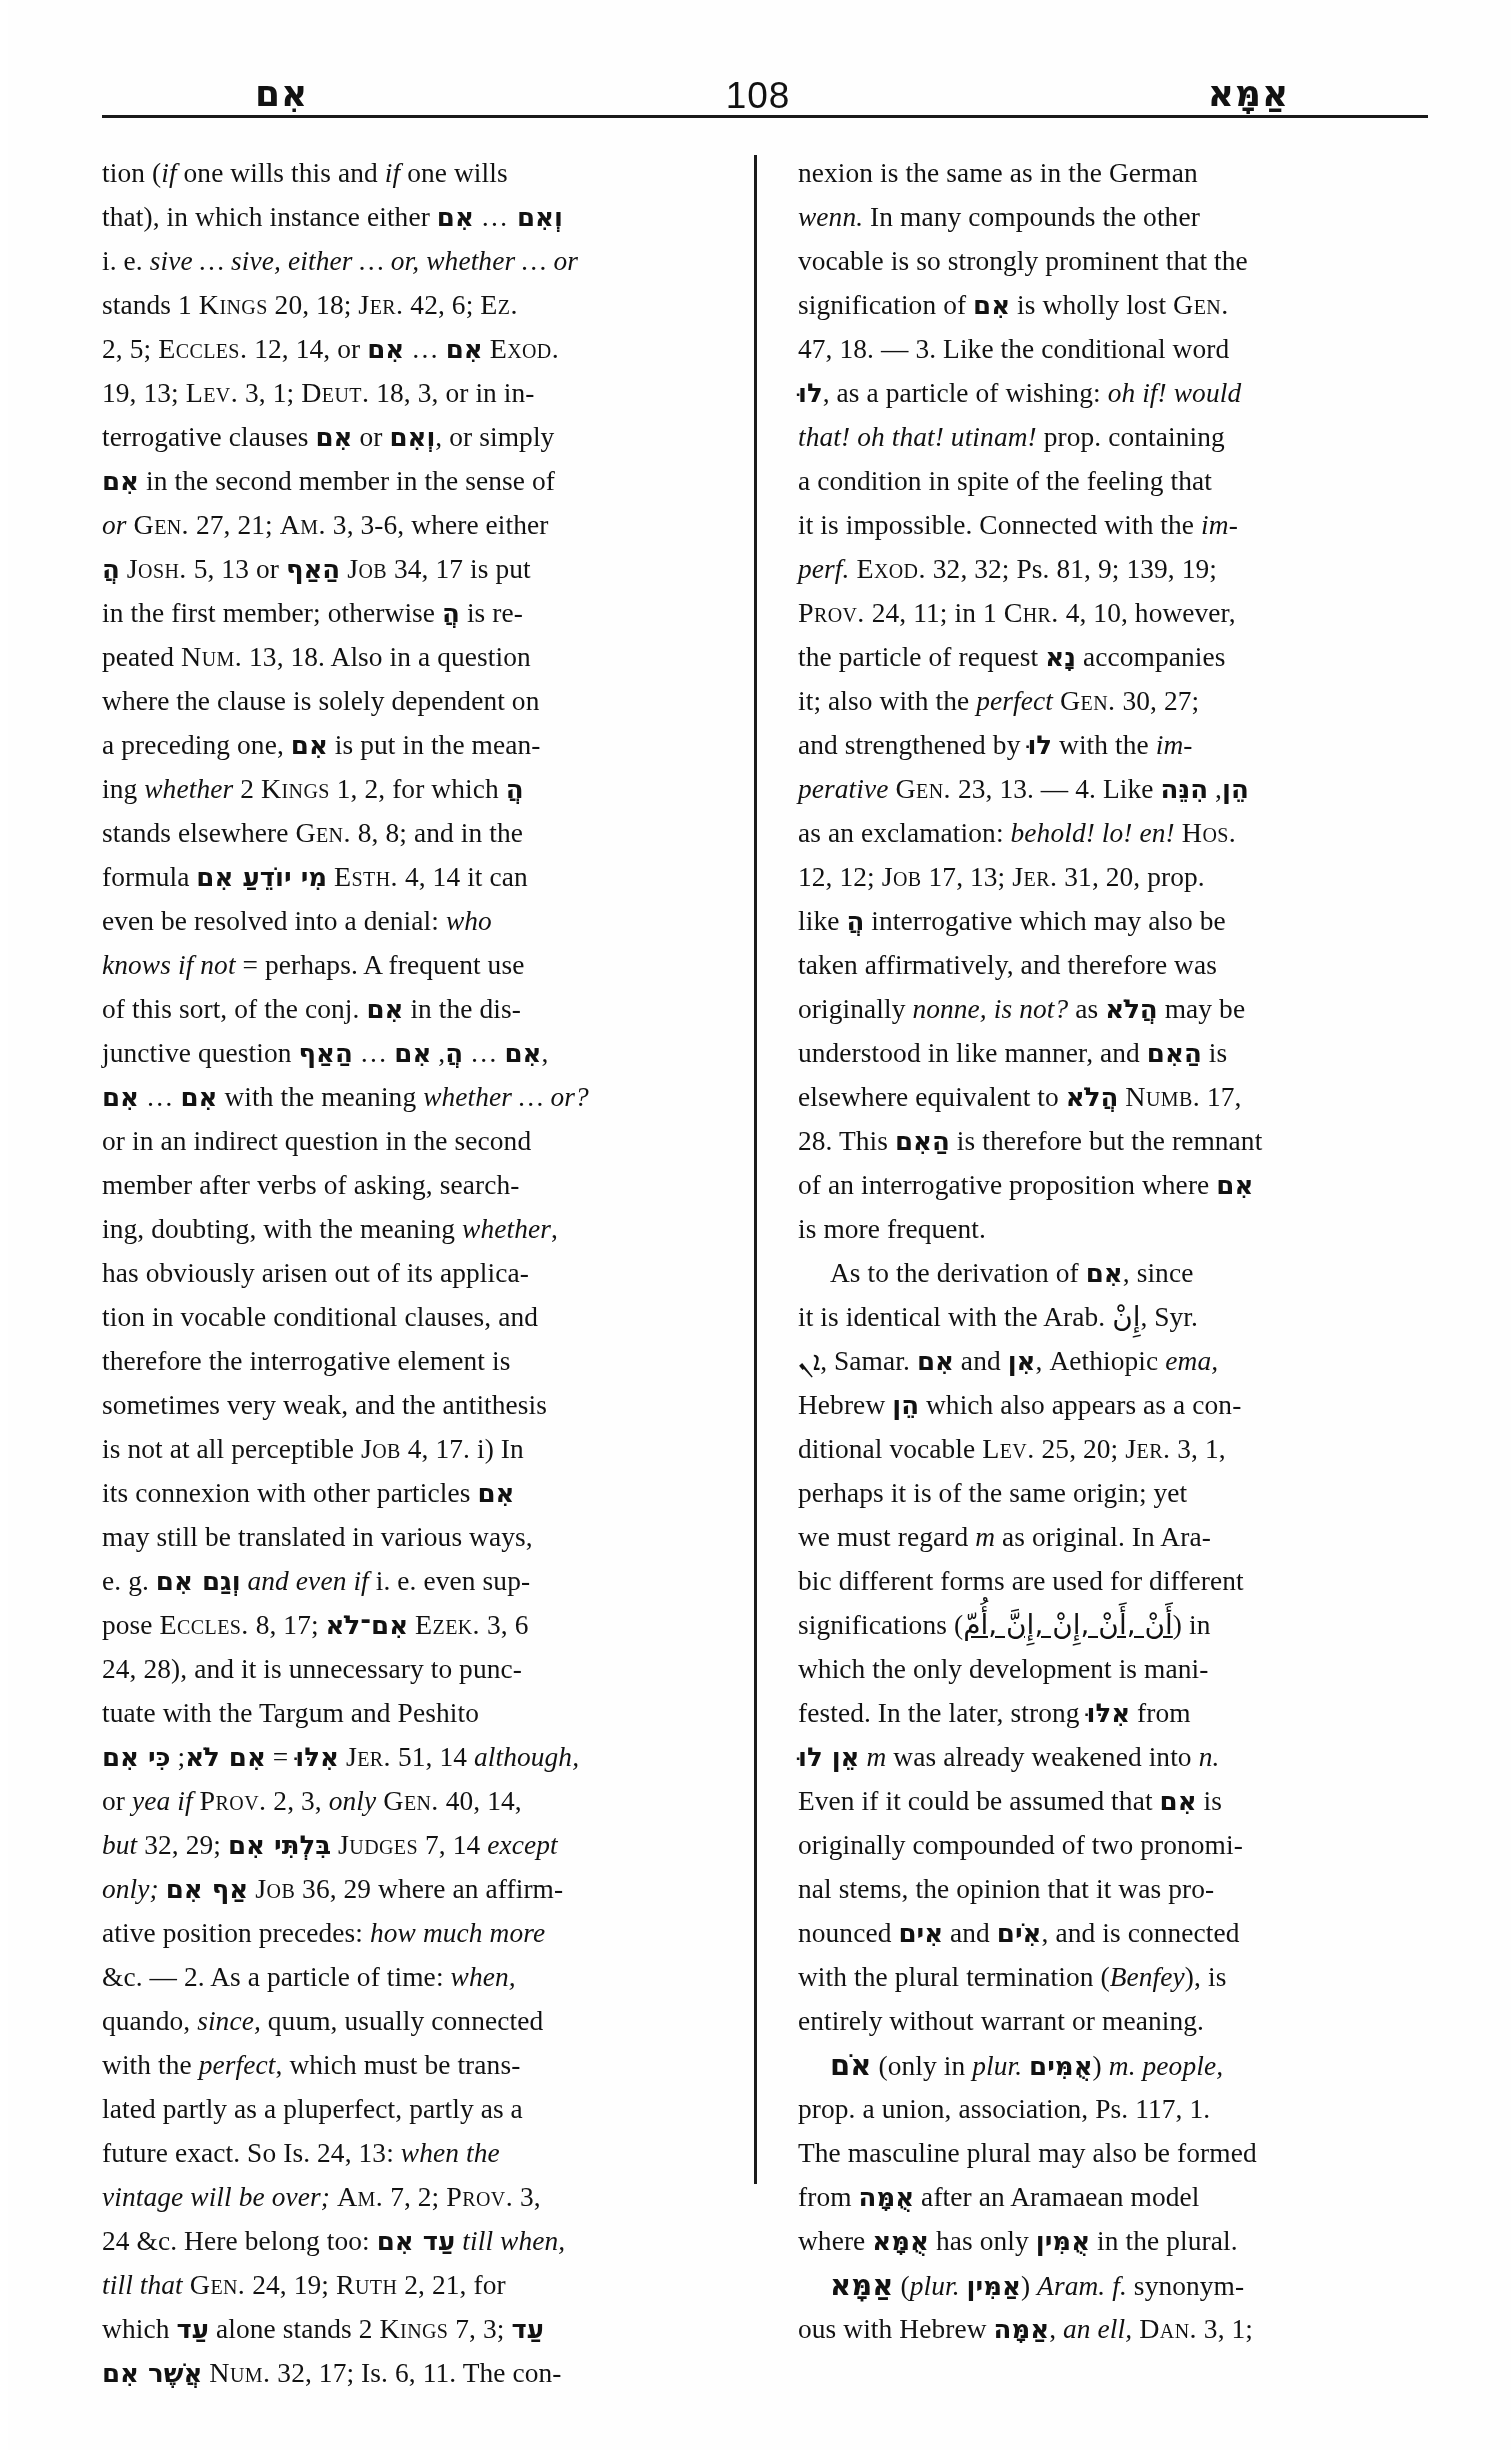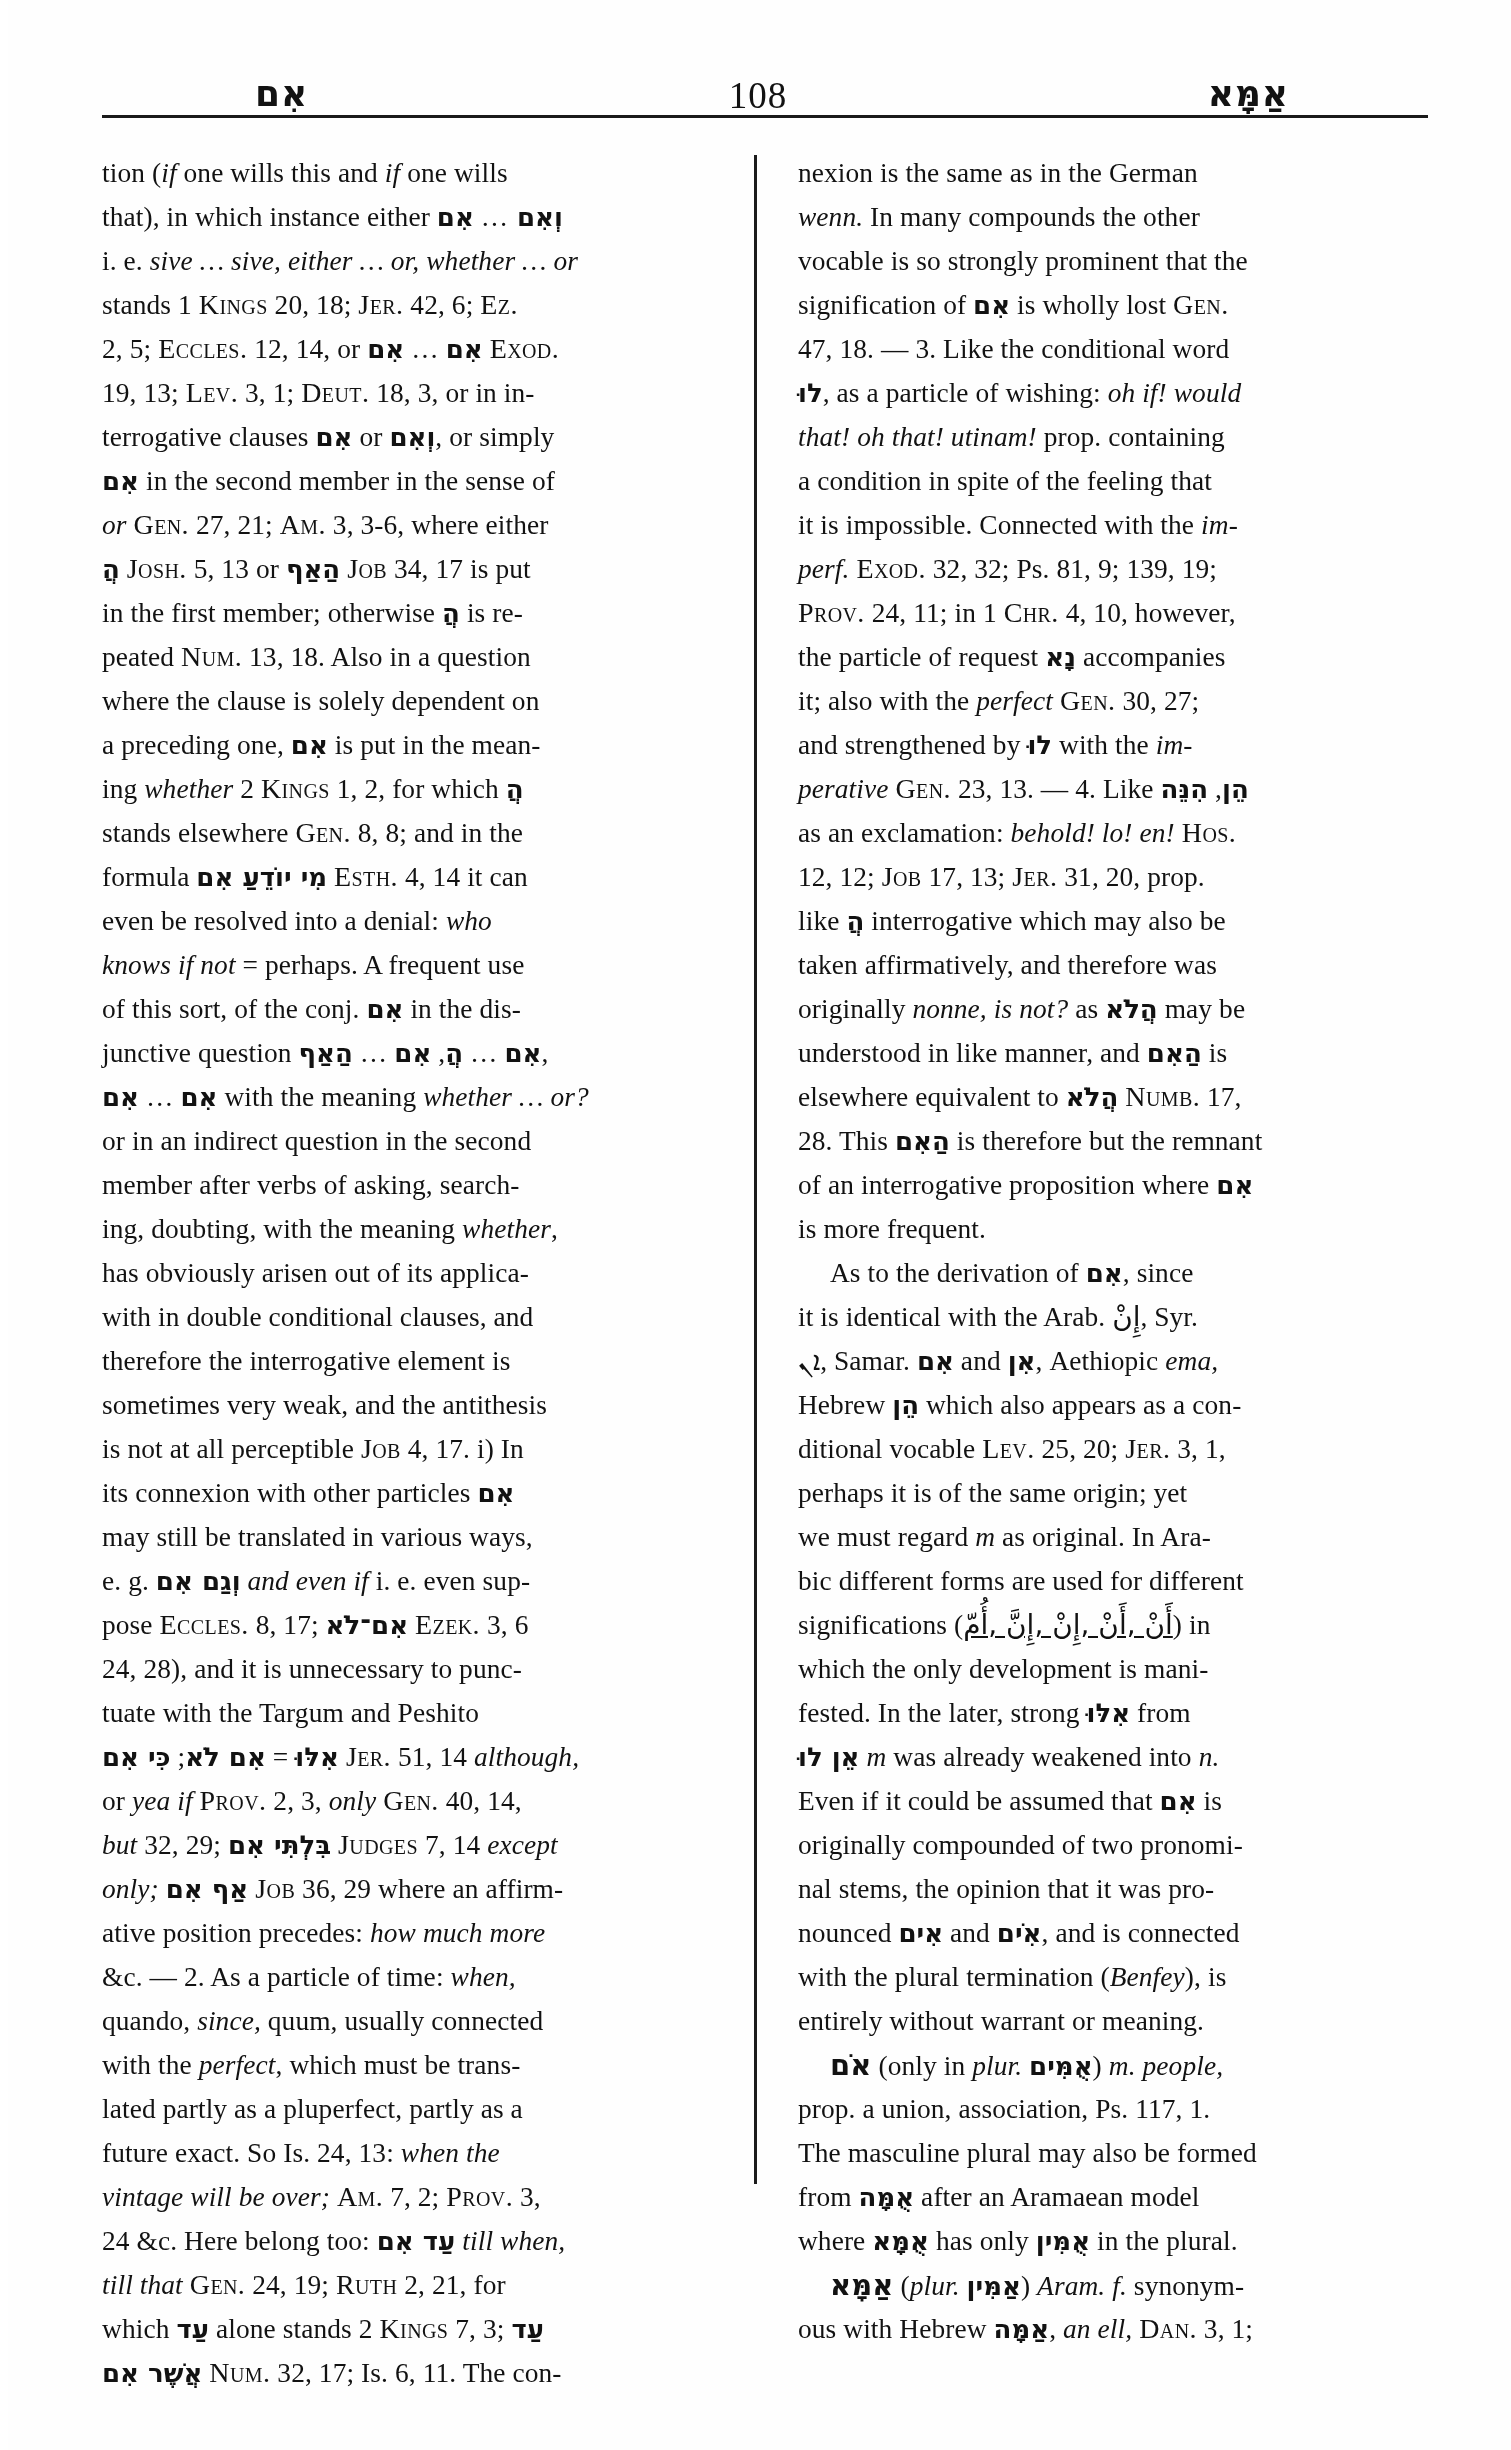--- a/index.html
+++ b/index.html
@@ -43,21 +43,21 @@
     font-family: "DejaVu Sans", sans-serif;
     font-weight: 700;
     letter-spacing: 0.9px;
   }
   .rh-left { padding-left: 153px; }
   .rh-right { padding-right: 135px; }
   .rh-center {
     font-size: 37px;
     line-height: 1;
     letter-spacing: 0.9px;
-    font-family: Liberation Serif, serif;
+    font-family: Liberation Sans, sans-serif;
     transform: translateY(1.8px);
   }
   .head-rule {
     position: absolute;
     left: 94px;
     top: 115px;
     width: 1326px;
     height: 2.7px;
     background: #1a1a1a;
   }
@@ -163,21 +163,21 @@
         <div class="ln"><span>formula </span><span class="heb">מִי יוֹדֵעַ אִם</span><span> </span><span class="sc">Esth.</span><span> 4, 14 it can</span></div>
         <div class="ln"><span>even be resolved into a denial: </span><span class="it">who</span></div>
         <div class="ln"><span class="it">knows if not</span><span> = perhaps.  A frequent use</span></div>
         <div class="ln"><span>of this sort, of the conj. </span><span class="heb">אִם</span><span> in the dis-</span></div>
         <div class="ln"><span>junctive question </span><span class="heb">אִם</span><span> … </span><span class="heb">הֲ</span><span>, </span><span class="heb">אִם</span><span> … </span><span class="heb">הַאַף</span><span>,</span></div>
         <div class="ln"><span class="heb">אִם</span><span> … </span><span class="heb">אִם</span><span> with the meaning </span><span class="it">whether … or?</span></div>
         <div class="ln"><span>or in an indirect question in the second</span></div>
         <div class="ln"><span>member after verbs of asking, search-</span></div>
         <div class="ln"><span>ing, doubting, with the meaning </span><span class="it">whether</span><span>,</span></div>
         <div class="ln"><span>has obviously arisen out of its applica-</span></div>
-        <div class="ln"><span>with in double conditional clauses, and</span></div>
+        <div class="ln"><span>tion in vocable conditional clauses, and</span></div>
         <div class="ln"><span>therefore the interrogative element is</span></div>
         <div class="ln"><span>sometimes very weak, and the antithesis</span></div>
         <div class="ln"><span>is not at all perceptible </span><span class="sc">Job</span><span> 4, 17.  i) In</span></div>
         <div class="ln"><span>its connexion with other particles </span><span class="heb">אִם</span></div>
         <div class="ln"><span>may still be translated in various ways,</span></div>
         <div class="ln"><span>e. g. </span><span class="heb">וְגַם אִם</span><span> </span><span class="it">and even if</span><span> i. e. even sup-</span></div>
         <div class="ln"><span>pose </span><span class="sc">Eccles.</span><span> 8, 17; </span><span class="heb">אִם־לֹא</span><span> </span><span class="sc">Ezek.</span><span> 3, 6</span></div>
         <div class="ln"><span>24, 28), and it is unnecessary to punc-</span></div>
         <div class="ln"><span>tuate with the Targum and Peshito</span></div>
         <div class="ln"><span class="heb">אִלּוּ</span><span> = </span><span class="heb">אִם לֹא</span><span>; </span><span class="heb">כִּי אִם</span><span> </span><span class="sc">Jer.</span><span> 51, 14 </span><span class="it">although,</span></div>

